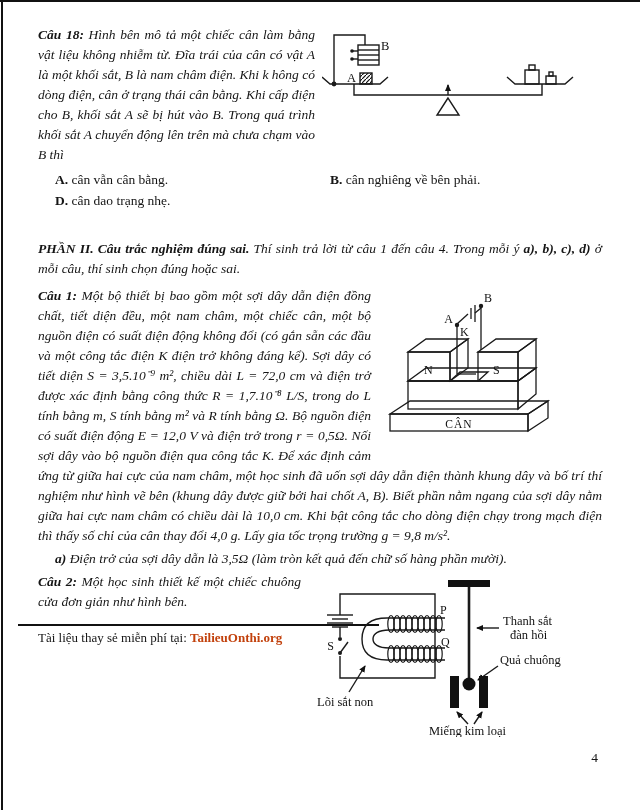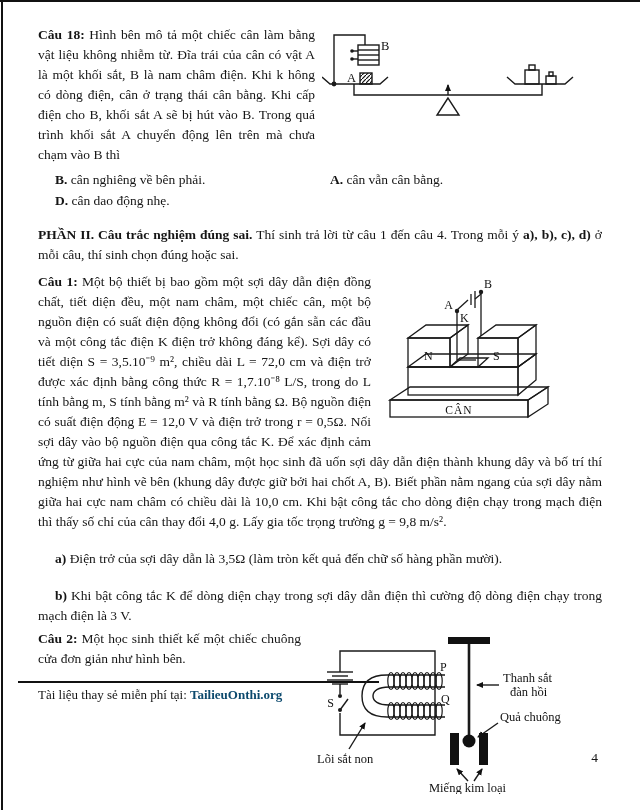--- a/index.html
+++ b/index.html
@@ -10,40 +10,40 @@
     background:#fff;
     overflow:hidden;
     font-family:"Liberation Serif", serif;
     font-size:13.5px;
     line-height:20px;
     color:#151515;
     padding:25px 38px 0 38px;
   }
   .edge-top{position:absolute;top:0;left:0;width:100%;height:2px;background:#111;}
   .edge-left{position:absolute;top:0;left:1px;width:2px;height:100%;background:#111;}
-  p{margin:0;text-align:justify;}
+  p{margin:0;text-align:justify;font-style:italic;}
   b{font-weight:bold;}
   .diagram-float-right{float:right;margin:2px 0 2px 7px;}
   .q1-diagram-float{float:right;margin:2px 0 4px 9px;}
   .doorbell-float{float:right;margin:2px 0 0 6px;}
   .options{margin-top:4px;padding-left:17px;}
   .opt-row{display:grid;grid-template-columns:275px auto;line-height:21px;}
-  .part2{margin-top:14px;}
+  .part2{margin-top:28px;}
   .q1-wrap{margin-top:7px;}
-  .item{text-indent:17px;margin-top:17px;}
+  .item{text-indent:17px;margin-top:3px;}
   .bottom-section{margin-top:3px;}
   .footer{
     margin-left:-20px;margin-top:12px;
     width:341px;
     border-top:2px solid #111;
     padding:3px 0 0 20px;
     font-size:13px;line-height:17.5px;
     text-align:left;
   }
-  .footer .red{color:#0c4a6e;font-weight:bold;}
+  .footer .red{color:#c2410c;font-weight:bold;}
   .page-number{position:absolute;top:748px;right:42px;font-size:13.5px;}
   svg text{font-family:"Liberation Serif", serif;fill:#111;}
   .clearfix::after{content:"";display:table;clear:both;}
 </style>
 </head>
 <body>
 
 <div class="page">
   <div class="edge-top"></div>
   <div class="edge-left"></div>
@@ -85,25 +85,25 @@
         <circle cx="30" cy="24" r="1.8" fill="#1a1a1a"></circle>
         <circle cx="30" cy="32" r="1.8" fill="#1a1a1a"></circle>
         <circle cx="12" cy="57" r="2.4" fill="#1a1a1a"></circle>
         <text x="59" y="23" font-size="12.5">B</text>
         <text x="34" y="55" font-size="12.5" text-anchor="end">A</text>
       </svg>
     </div>
     <p><b>Câu 18:</b><span> Hình bên mô tả một chiếc cân làm bằng vật liệu không nhiễm từ. Đĩa trái của cân có vật A là một khối sắt, B là nam châm điện. Khi k hông có dòng điện, cân ở trạng thái cân bằng. Khi cấp điện cho B, khối sắt A sẽ bị hút vào B. Trong quá trình khối sắt A chuyển động lên trên mà chưa chạm vào B thì</span></p>
     <div class="options clearfix">
       <div class="opt-row">
+        <span><b>A.</b><span> cân vẫn cân bằng.</span></span>
         <span><b>B.</b><span> cân nghiêng về bên phải.</span></span>
-        <span><b>A.</b><span> cân vẫn cân bằng.</span></span>
       </div>
       <div class="opt-row">
-        <span><b>D.</b><span> cân dao động nhẹ.</span></span>
+        <span><b>D.</b><span> cân dao trạng nhẹ.</span></span>
       </div>
     </div>
   </div>
 
   <p class="part2"><b>PHẦN II. Câu trắc nghiệm đúng sai.</b><span> Thí sinh trả lời từ câu 1 đến câu 4. Trong mỗi ý </span><b>a), b), c), d)</b><span> ở mỗi câu, thí sinh chọn đúng hoặc sai.</span></p>
 
   <div class="q1-wrap">
     <div class="q1-diagram-float">
       <svg width="222" height="150" viewBox="0 0 222 150">
         <g stroke="#1a1a1a" fill="none" stroke-width="1.3">
@@ -148,21 +148,20 @@
         <text x="73" y="35" font-size="12" text-anchor="end">A</text>
         <text x="104" y="14" font-size="12">B</text>
         <text x="80" y="48" font-size="12">K</text>
         <text x="44" y="86" font-size="12">N</text>
         <text x="113" y="86" font-size="12">S</text>
         <text x="79" y="140" font-size="11.5" text-anchor="middle" letter-spacing="1">CÂN</text>
       </svg>
     </div>
     <p><b>Câu 1:</b><span> Một bộ thiết bị bao gồm một sợi dây dẫn điện đồng chất, tiết diện đều, một nam châm, một chiếc cân, một bộ nguồn điện có suất điện động không đổi (có gắn sẵn các đầu và một công tắc điện K điện trở không đáng kể). Sợi dây có tiết diện S = 3,5.10⁻⁹ m², chiều dài L = 72,0 cm và điện trở được xác định bằng công thức R = 1,7.10⁻⁸ L/S, trong do L tính bằng m, S tính bằng m² và R tính bằng Ω. Bộ nguồn điện có suất điện động E = 12,0 V và điện trở trong r = 0,5Ω. Nối sợi dây vào bộ nguồn điện qua công tắc K. Để xác định cảm ứng từ giữa hai cực của nam châm, một học sinh đã uốn sợi dây dẫn điện thành khung dây và bố trí thí nghiệm như hình vẽ bên (khung dây được giữ bởi hai chốt A, B). Biết phần nằm ngang của sợi dây nằm giữa hai cực nam châm có chiều dài là 10,0 cm. Khi bật công tắc cho dòng điện chạy trong mạch điện thì thấy số chỉ của cân thay đổi 4,0 g. Lấy gia tốc trọng trường g = 9,8 m/s².</span></p>
     <p class="item"><b>a)</b><span> Điện trở của sợi dây dẫn là 3,5Ω (làm tròn kết quả đến chữ số hàng phần mười).</span></p>
-    <p class="item"><b>b)</b><span> Khi bật công tắc K để dòng diện chạy trong sợi dây dẫn điện thì cường độ dòng điện chạy trong mạch điện là 3 V.</span></p>
   </div>
 
   <div class="bottom-section">
     <div class="doorbell-float">
       <svg width="295" height="163" viewBox="0 0 295 163">
         <defs>
           <marker id="arw3" markerWidth="9" markerHeight="9" refX="6" refY="3" orient="auto" markerUnits="userSpaceOnUse">
             <path d="M0,0 L7,3 L0,6 Z" fill="#111"></path>
           </marker>
         </defs>

